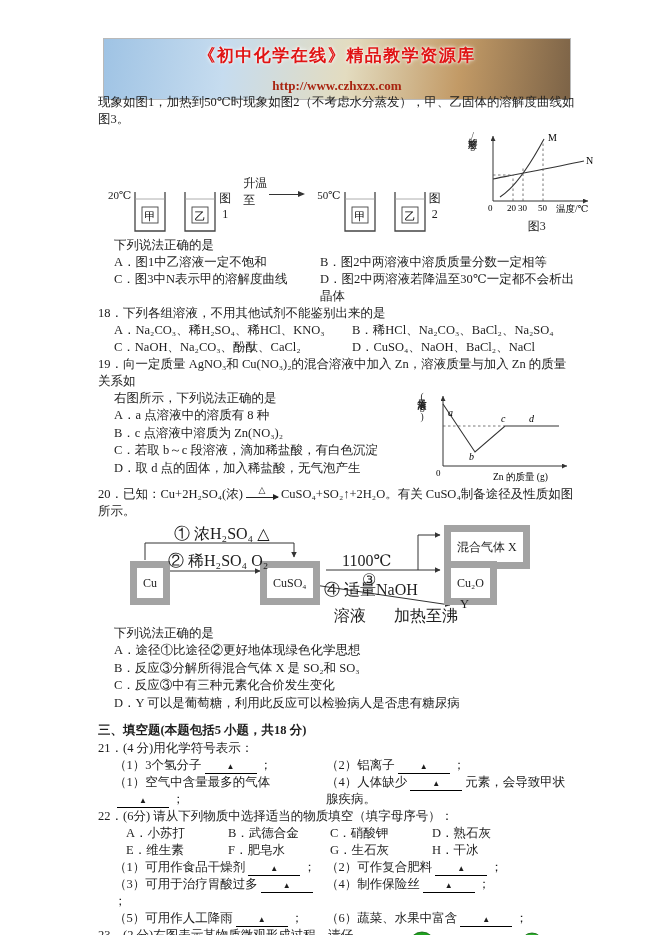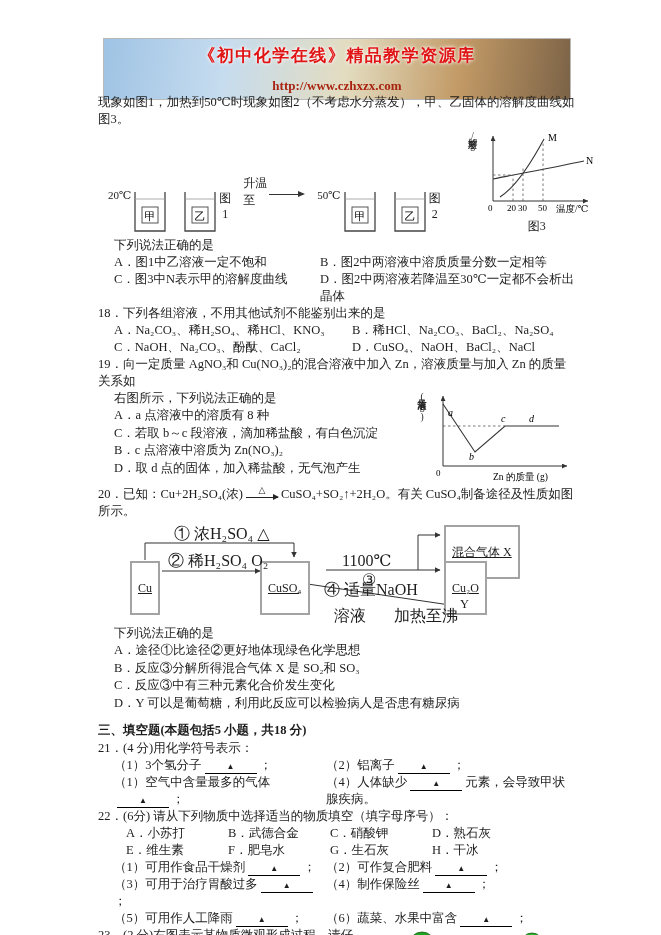--- a/index.html
+++ b/index.html
@@ -45,21 +45,21 @@
   .optline{ padding-left:16px; line-height:17.5px; }
 
   
   .q19row{ display:flex; }
   .q19left{ flex:1; }
   .q19graph{ width:160px; display:flex; margin-top:2px; }
 
   
   .flow{ position:relative; width:452px; height:102px; margin:3px 0 0 10px; font-size:12px; }
   .flow svg.lines{ position:absolute; left:0; top:0; }
-  .fbox{ position:absolute; border:2px solid #a3a3a3; background:#fff; padding:17px 6px; line-height:16px;text-decoration:underline; }
+  .fbox{ position:absolute; border:7px solid #a3a3a3; background:#fff; padding:7px 6px; line-height:16px; }
   .flbl{ position:absolute; font-size:16px; line-height:13px; white-space:nowrap; }
   .fy{ position:absolute; font-size:12.5px; }
 
   
   .rxn{ display:inline-flex; flex-direction:column; align-items:center; width:34px; vertical-align:middle; position:relative; top:-2px; margin:0 2px; }
   .rxn .cond{ font-size:9px; line-height:9px; }
   .rxnline{ width:32px; height:0; border-top:1.3px solid #222; position:relative; margin:2px 0 3px; }
   .rxnline::after{ content:""; position:absolute; right:-1px; top:-3.6px; border-left:6px solid #222; border-top:3px solid transparent; border-bottom:3px solid transparent; }
 
   .sechead{ font-weight:bold; margin-top:9px; line-height:19px; }
@@ -184,22 +184,22 @@
       <span class="ln">D．CuSO₄、NaOH、BaCl₂、NaCl</span>
     </div>
 
     <div class="ln">
       <span>19．</span><span>向一定质量 AgNO₃和 Cu(NO₃)₂的混合溶液中加入 Zn，溶液质量与加入 Zn 的质量关系如</span>
     </div>
     <div class="q19row">
       <div class="q19left">
         <div class="ln indent">右图所示，下列说法正确的是</div>
         <div class="optline">A．a 点溶液中的溶质有 8 种</div>
+        <div class="optline">B．c 点溶液中溶质为 Zn(NO₃)₂</div>
         <div class="optline">C．若取 b～c 段溶液，滴加稀盐酸，有白色沉淀</div>
-        <div class="optline">B．c 点溶液中溶质为 Zn(NO₃)₂</div>
         <div class="optline">D．取 d 点的固体，加入稀盐酸，无气泡产生</div>
       </div>
       <div class="q19graph">
         <div class="vlab">溶液质量(g)</div>
         <svg width="146" height="94" viewBox="0 0 146 94">
           <defs>
             <marker id="gxh" markerWidth="7" markerHeight="7" refX="5" refY="2.5" orient="auto">
                 <path d="M0,0 L5,2.5 L0,5 z" fill="#333"></path>
               </marker>
           </defs>

